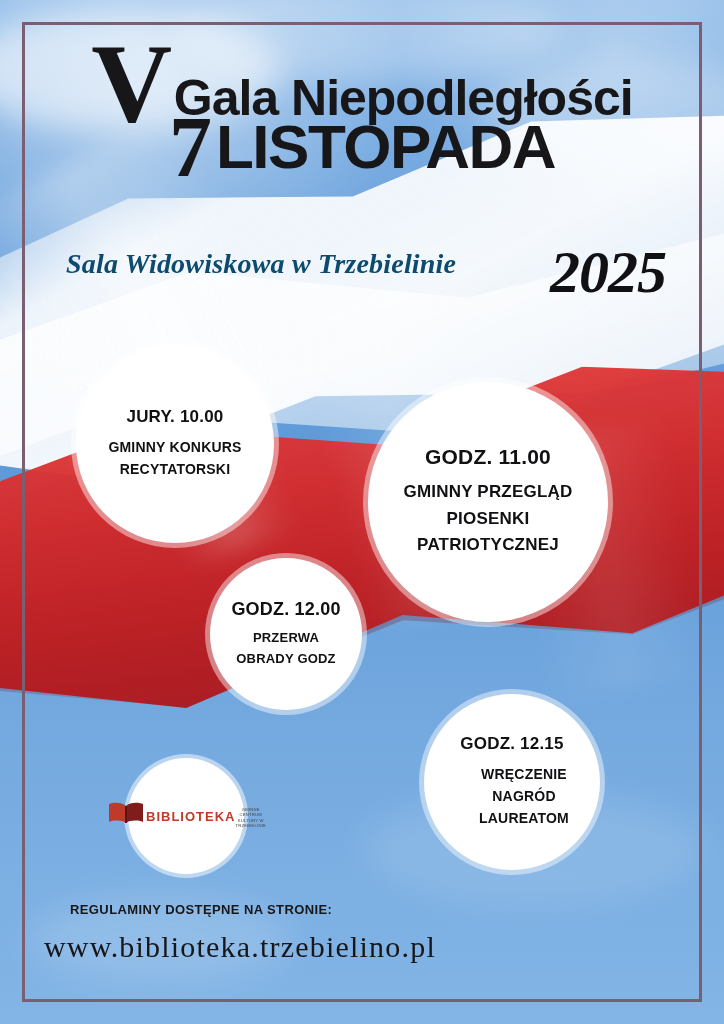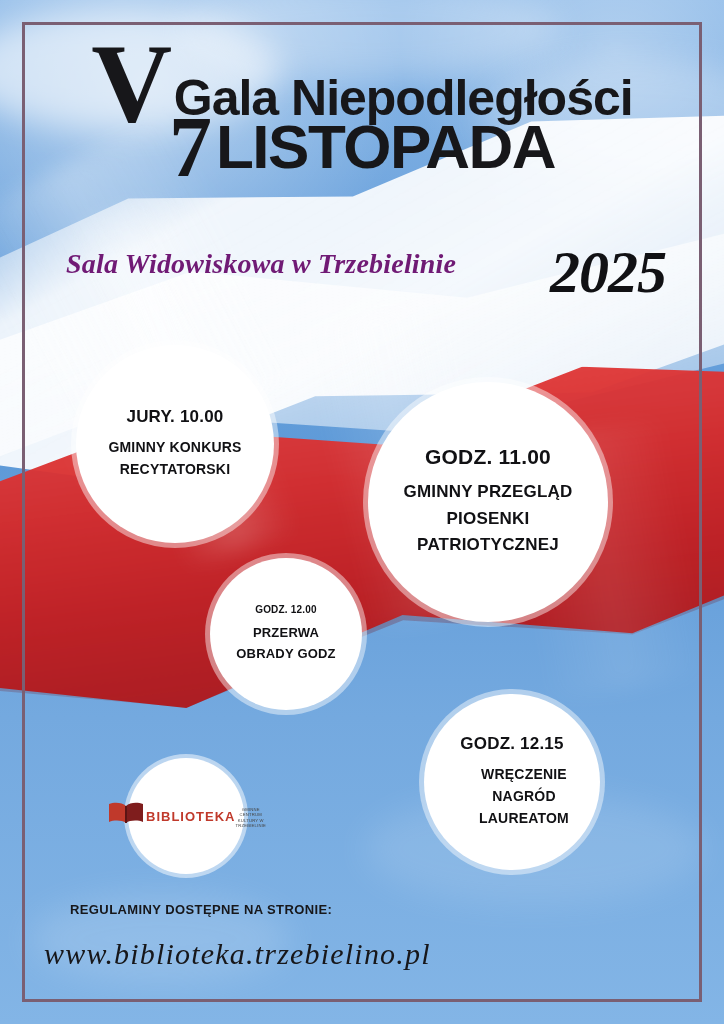--- a/index.html
+++ b/index.html
@@ -168,21 +168,21 @@
   }
 
   .venue {
     position: absolute;
     left: 66px;
     top: 248px;
     font-family: "Liberation Serif", serif;
     font-style: italic;
     font-weight: 700;
     font-size: 28px;
-    color: #701a75;
+    color: #0c4a6e;
     letter-spacing: 0.2px;
   }
   .year {
     position: absolute;
     right: 58px;
     top: 238px;
     font-family: "Liberation Serif", serif;
     font-style: italic;
     font-weight: 700;
     font-size: 60px;
@@ -218,21 +218,21 @@
 
   #c-1 { left: 76px;  top: 345px; width: 198px; height: 198px; }
   #c-1 .time { font-size: 17px; }
   #c-1 .desc-line { font-size: 14px; font-weight: 600; }
 
   #c-2 { left: 368px; top: 382px; width: 240px; height: 240px; }
   #c-2 .time { font-size: 21px; }
   #c-2 .desc-line { font-size: 17px; font-weight: 600; }
 
   #c-3 { left: 210px; top: 558px; width: 152px; height: 152px; }
-  #c-3 .time { font-size: 10px; margin-bottom: 8px;}
+  #c-3 .time { font-size: 18px; margin-bottom: 8px;}
   #c-3 .desc-line { font-size: 13px; font-weight: 600; }
 
   #c-4 { left: 424px; top: 694px; width: 176px; height: 176px; }
   #c-4 .time { font-size: 17px; }
   #c-4 .desc-line { font-size: 14px; font-weight: 700; margin-left: 24px; }
 
   
   .logo {
     position: absolute;
     left: 128px;
@@ -271,25 +271,23 @@
     font-size: 13px;
     font-weight: 700;
     letter-spacing: 0.4px;
     color: #17171a;
   }
   .footer-url {
     position: absolute;
     left: 44px;
     top: 930px;
     font-family: "Liberation Serif", serif;
-    font-style: italic;
     font-size: 30px;
     color: #17171a;
     letter-spacing: 1.2px;
-    margin-top: 7px;
   }
 </style>
 </head>
 <body>
 
 <div class="poster">
 
   <div class="bg-sky"></div>
   <div class="cloud c1"></div>
   <div class="cloud c2"></div>

